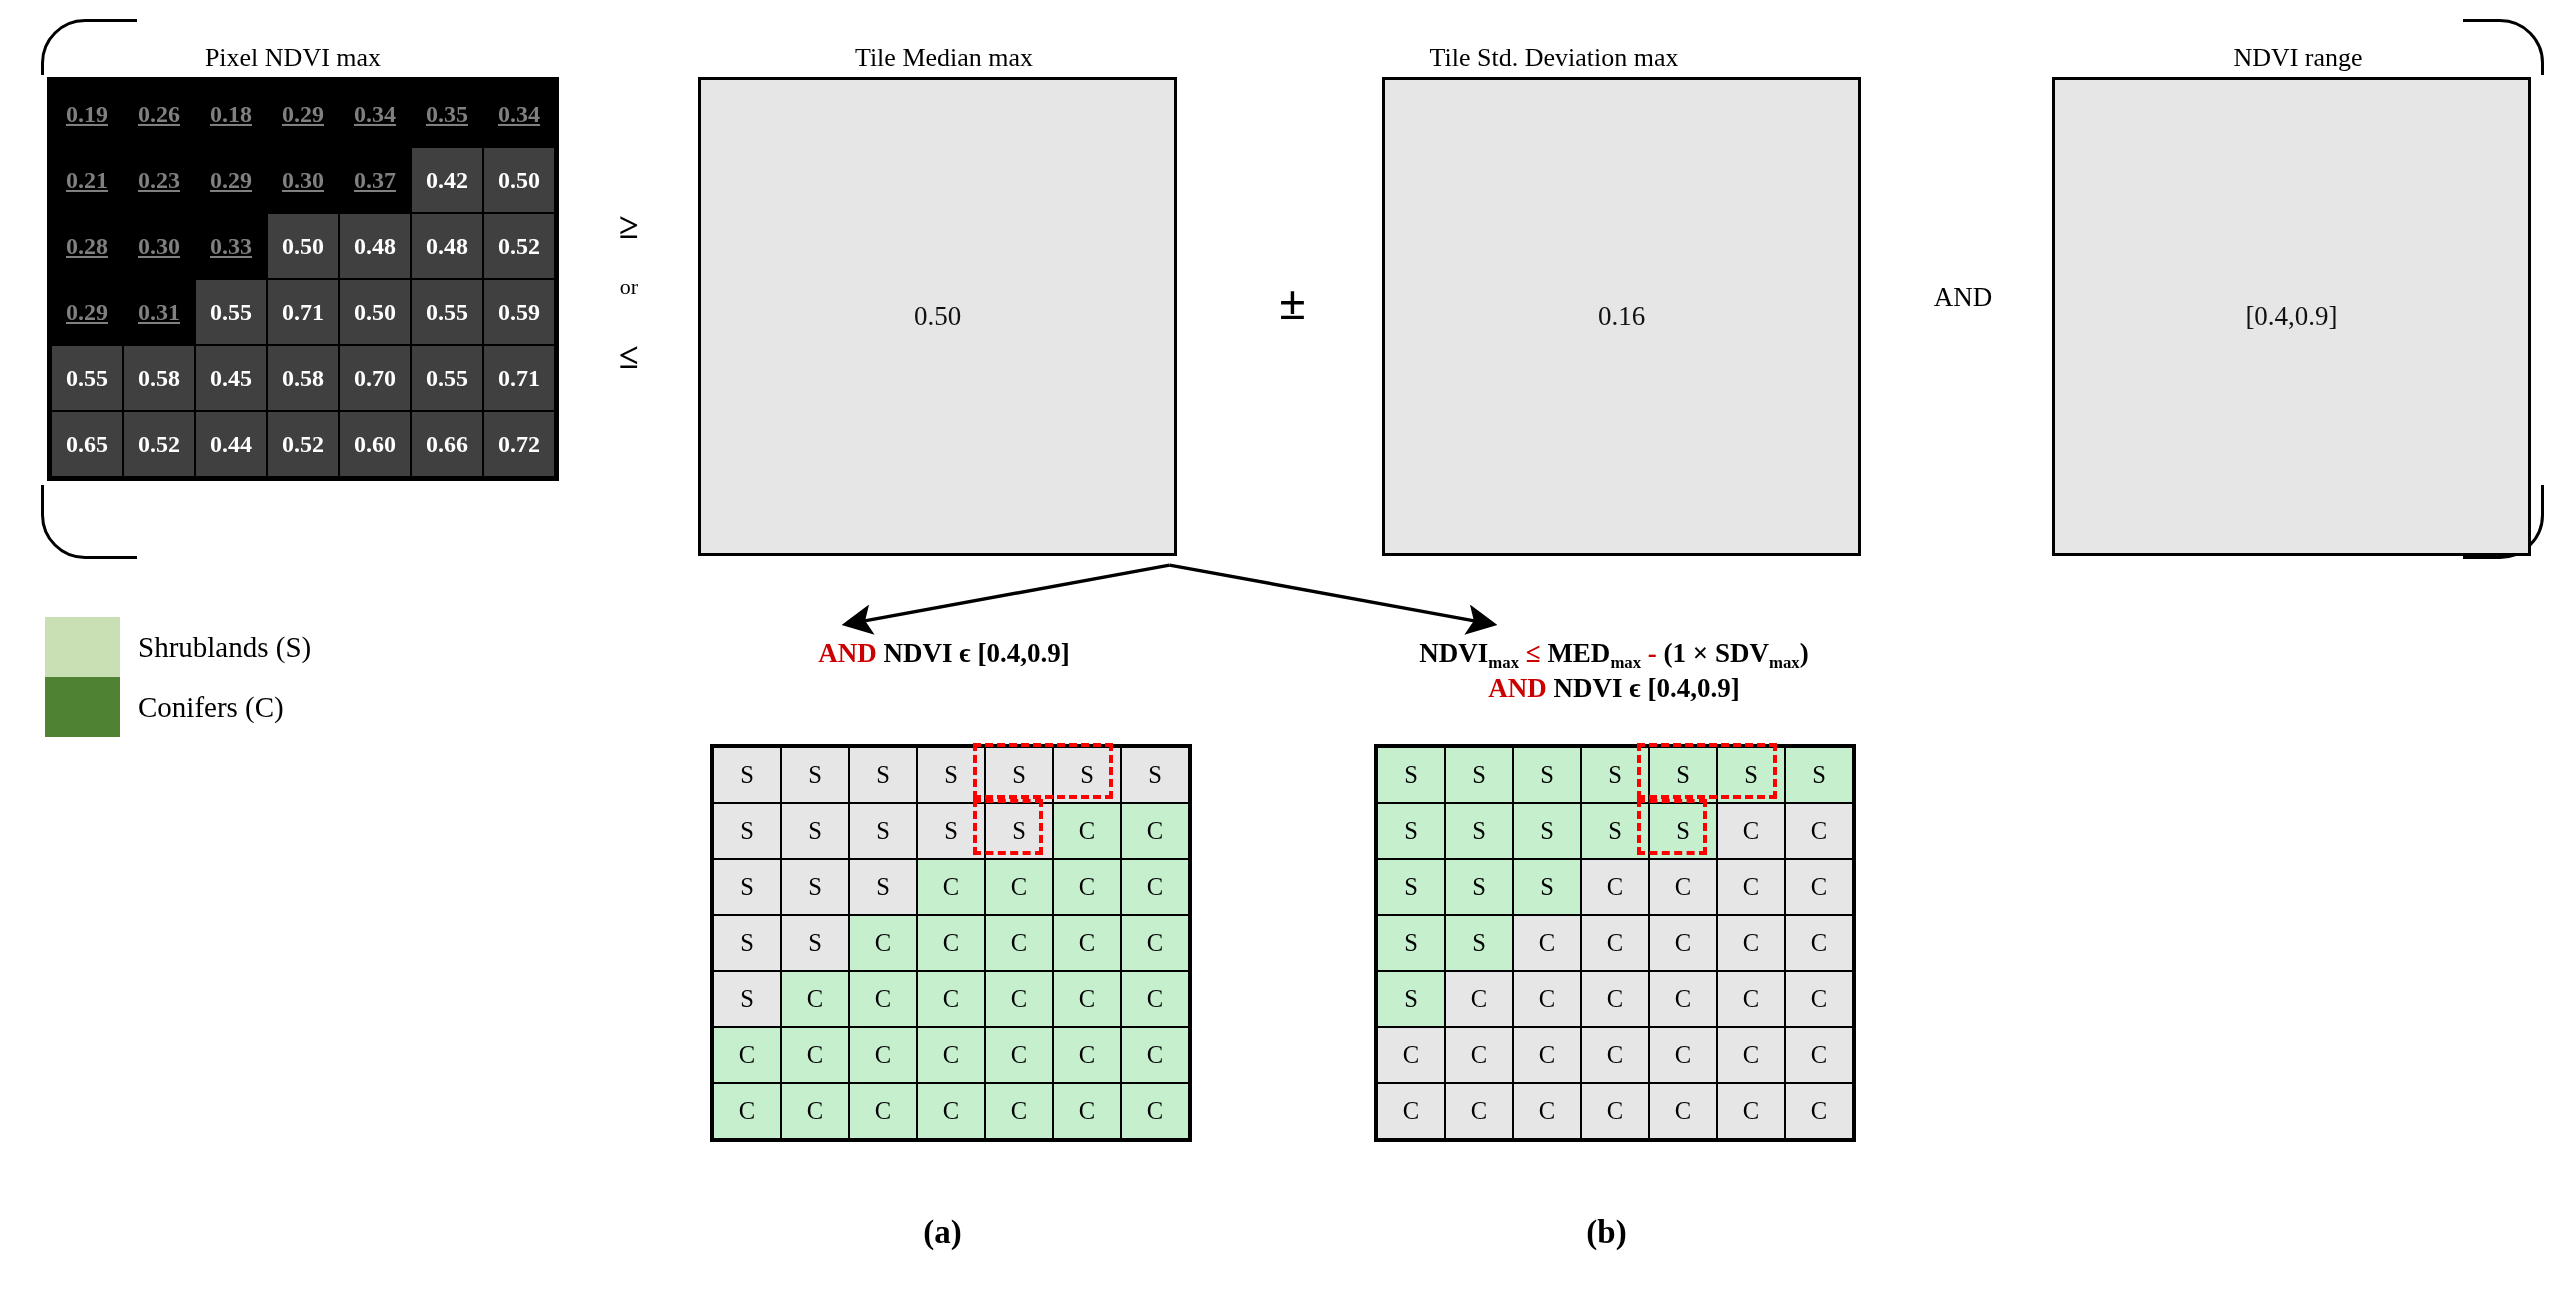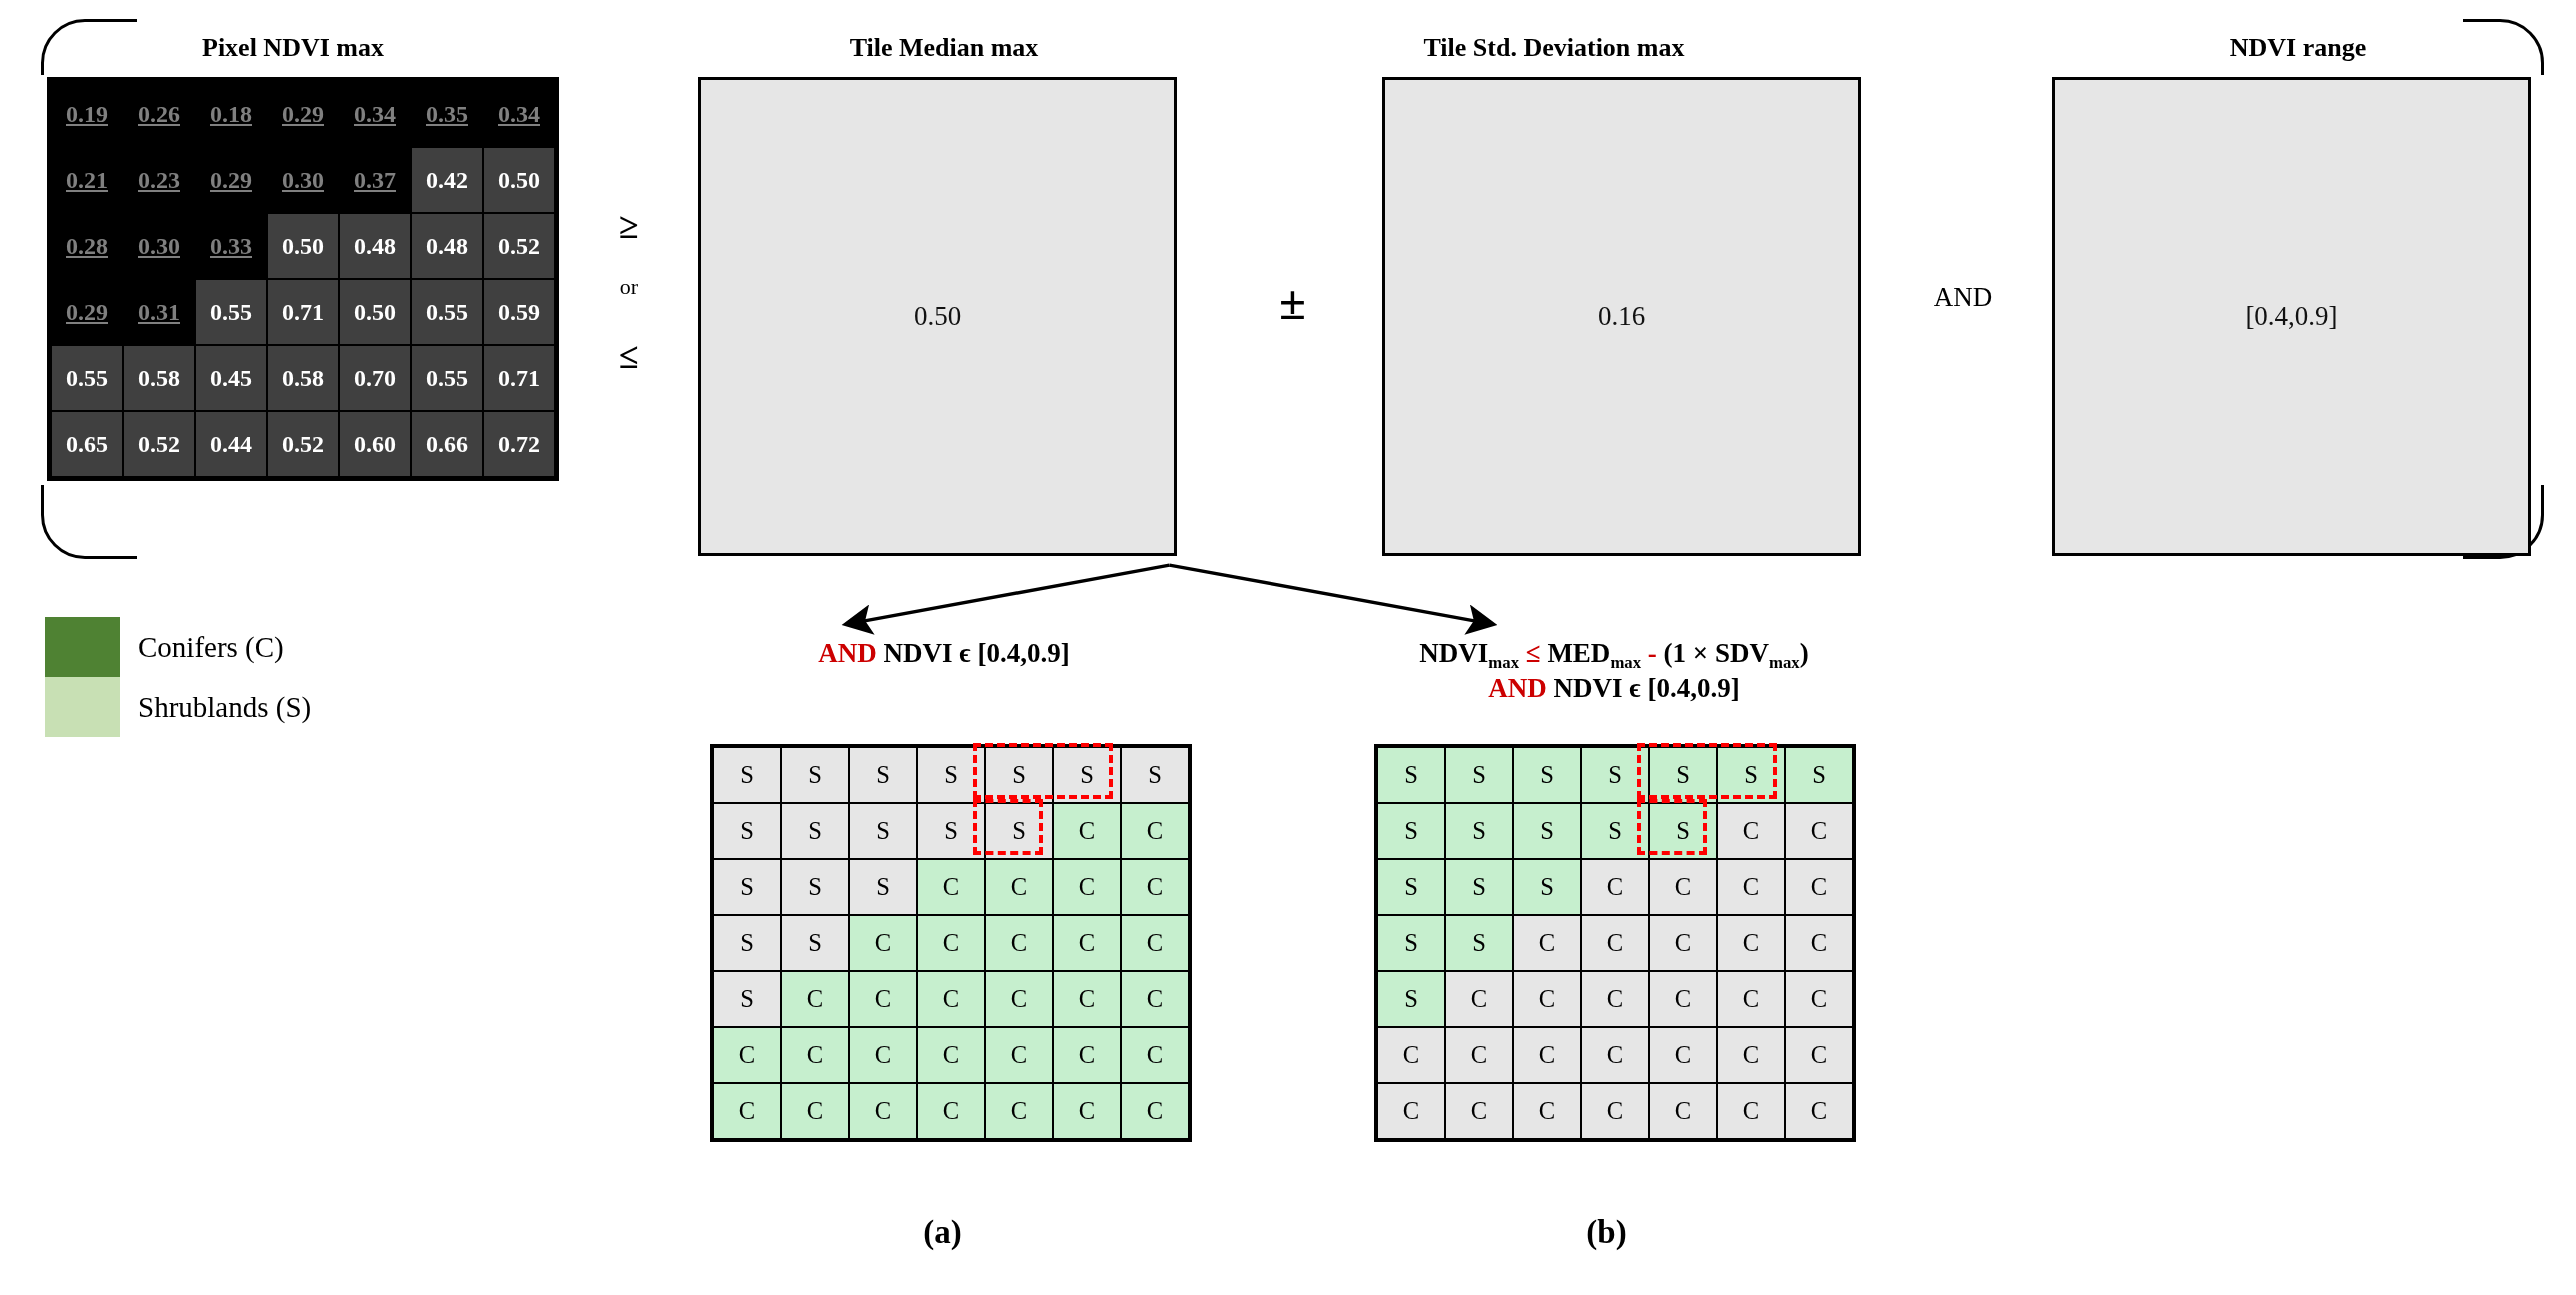--- a/index.html
+++ b/index.html
@@ -56,25 +56,26 @@
     left: 137px;
     top: 551px;
     width: 2326px;
     height: 16.4px;
     background: #fff;
   }
 
   
   .panel-title {
     position: absolute;
-    font-weight: bold;
+    font-weight: normal;
     font-size: 26px;
     color: #000;
     text-align: center;
     white-space: nowrap;
+    margin-top: 10px;
   }
 
   
   #ndvi-grid {
     position: absolute;
     left: 47px;
     top: 77px;
     border: 3.4px solid #000;
     border-collapse: collapse;
     box-sizing: border-box;
@@ -310,26 +311,26 @@
 </div>
 
 <div class="op op-and" style="left:1888px; top:282px; width:150px;">AND</div>
 
 <div class="grey-box" style="left:2052px; top:77px; width:479px; height:479px;">
   <span>[0.4,0.9]</span>
 </div>
 
 <div id="legend">
   <div class="legend-row">
+    <div class="legend-swatch shrub"></div>
+    <div class="legend-label">Shrublands (S)</div>
+  </div>
+  <div class="legend-row">
     <div class="legend-swatch conif"></div>
     <div class="legend-label">Conifers (C)</div>
-  </div>
-  <div class="legend-row">
-    <div class="legend-swatch shrub"></div>
-    <div class="legend-label">Shrublands (S)</div>
   </div>
 </div>
 
 <div id="arrows">
   <svg width="725" height="82" viewBox="0 0 1060 120">
     <defs>
       <marker id="ah" markerWidth="9" markerHeight="9" refX="7" refY="4.5" orient="auto" markerUnits="strokeWidth">
         <path d="M9,4.5 L0,0 L2,4.5 L0,9 Z" fill="#000"></path>
       </marker>
     </defs>

